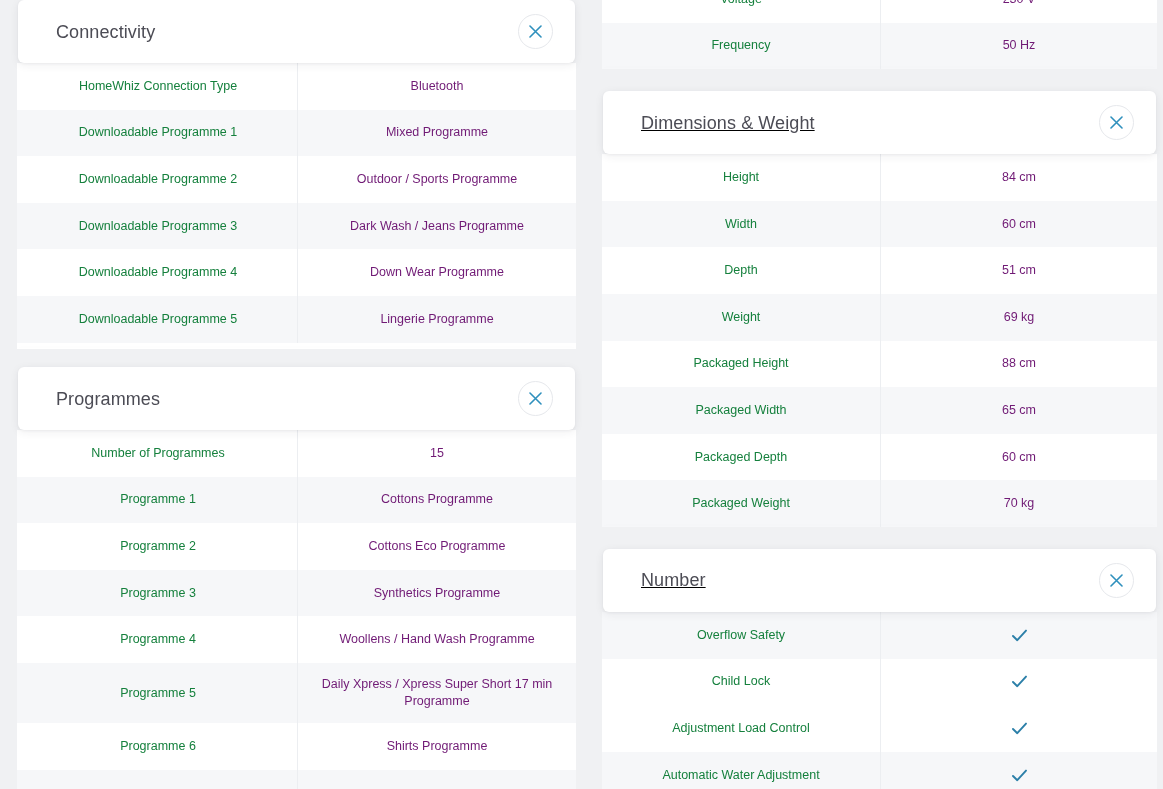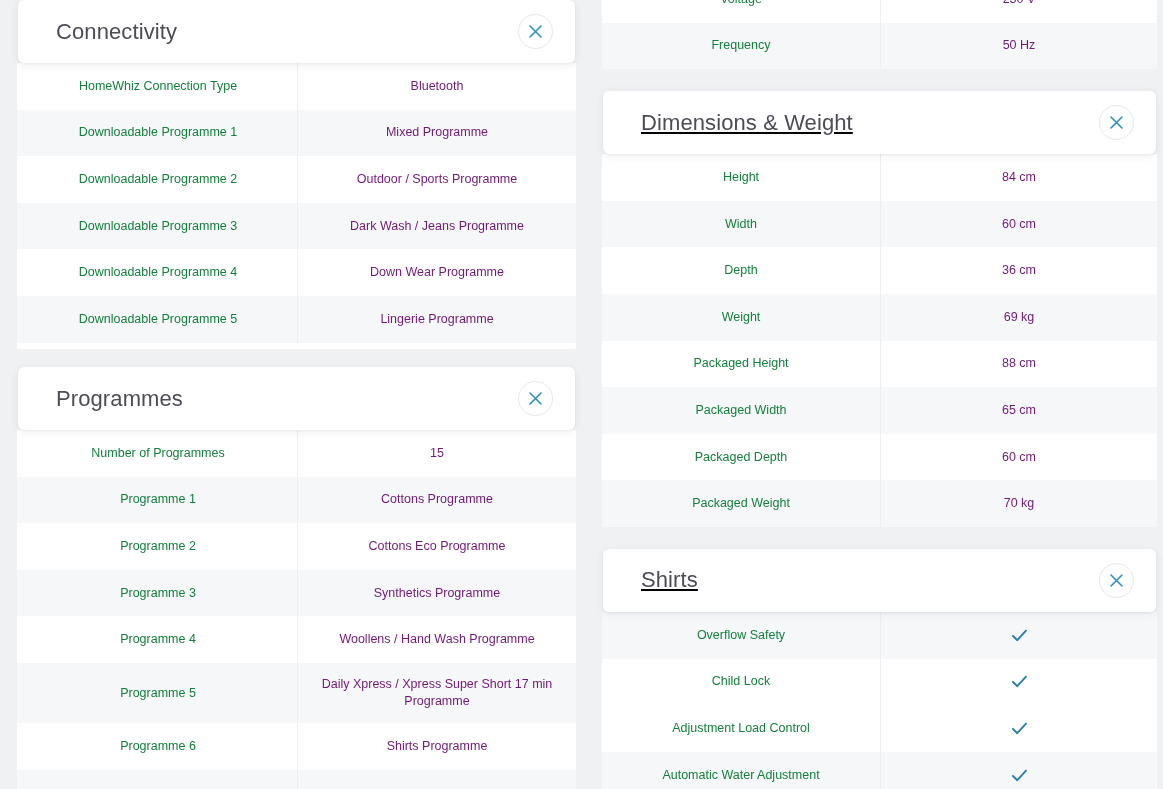--- a/index.html
+++ b/index.html
@@ -37,21 +37,21 @@
     border-radius: 6px;
     box-shadow: 0 2px 10px rgba(40,45,60,0.07), 0 1px 3px rgba(40,45,60,0.05);
     height: 63px;
     display: flex;
     align-items: center;
     justify-content: space-between;
     padding: 0 22px 0 38px;
     z-index: 5;
   }
   .sec-title {
-    font-size: 22px;
+    font-size: 18px;
     font-weight: 400;
     color: #4c4c55;
     letter-spacing: 0.1px;
     line-height: 1;
   }
 
   .close-btn {
     width: 35px;
     height: 35px;
     border-radius: 50%;
@@ -247,21 +247,21 @@
         <div class="spec-row">
           <div class="spec-label">Height</div>
           <div class="spec-value">84 cm</div>
         </div>
         <div class="spec-row alt">
           <div class="spec-label">Width</div>
           <div class="spec-value">60 cm</div>
         </div>
         <div class="spec-row">
           <div class="spec-label">Depth</div>
-          <div class="spec-value">36 cm</div>
+          <div class="spec-value">51 cm</div>
         </div>
         <div class="spec-row alt">
           <div class="spec-label">Weight</div>
           <div class="spec-value">69 kg</div>
         </div>
         <div class="spec-row">
           <div class="spec-label">Packaged Height</div>
           <div class="spec-value">88 cm</div>
         </div>
         <div class="spec-row alt">
@@ -276,21 +276,21 @@
           <div class="spec-label">Packaged Weight</div>
           <div class="spec-value">70 kg</div>
         </div>
       </div>
     </div>
 
     <div class="gap-22"></div>
 
     <div class="section">
       <div class="sec-header">
-        <span class="sec-title">Shirts</span>
+        <span class="sec-title">Number</span>
         <span class="close-btn">
           <svg width="13" height="13" viewBox="0 0 13 13">
             <path d="M1 1 L12 12 M12 1 L1 12" stroke="#2f90bd" stroke-width="1.6" stroke-linecap="round" fill="none"></path>
           </svg>
         </span>
       </div>
       <div class="spec-table">
         <div class="spec-row alt">
           <div class="spec-label">Overflow Safety</div>
           <div class="spec-value">

